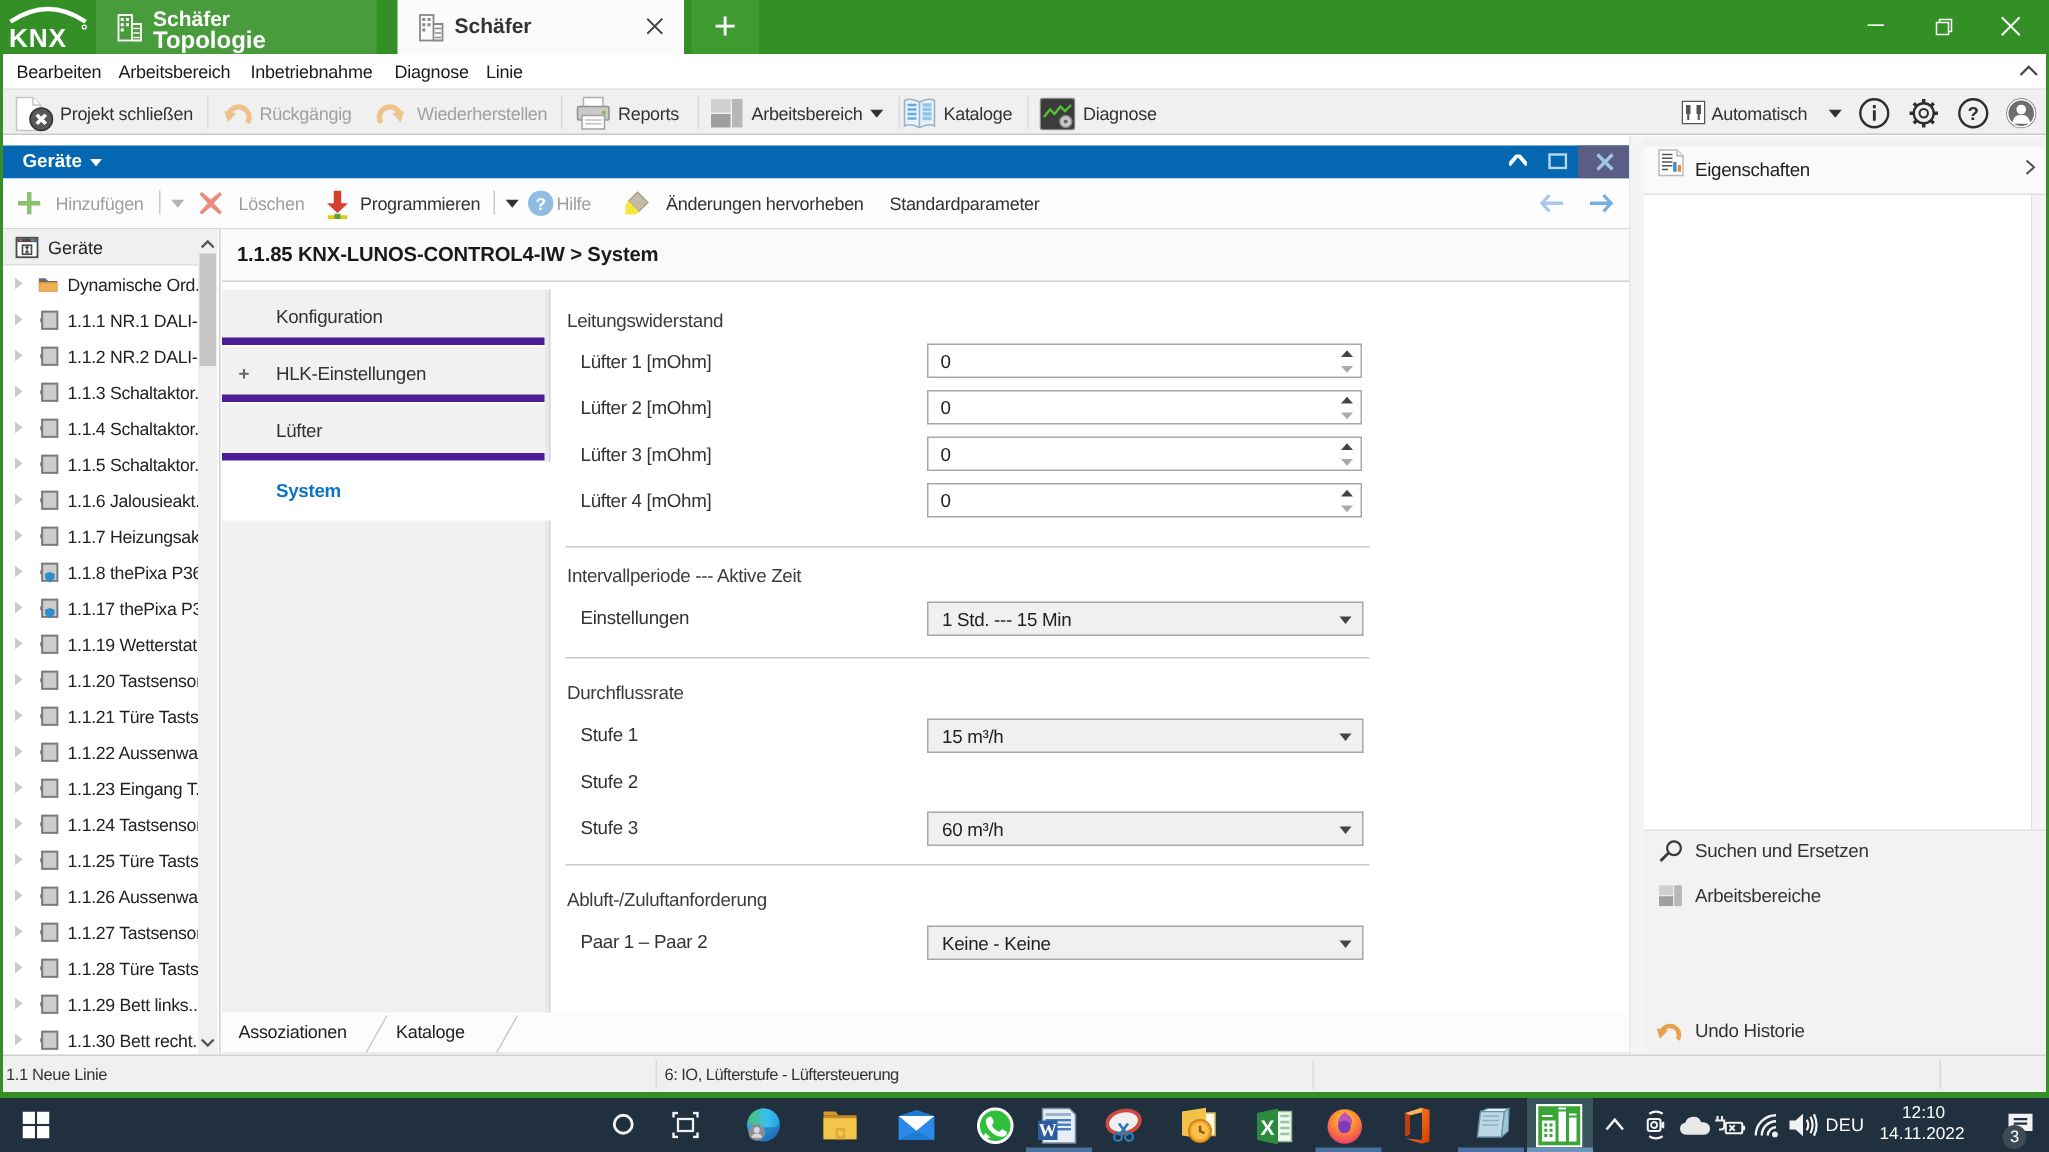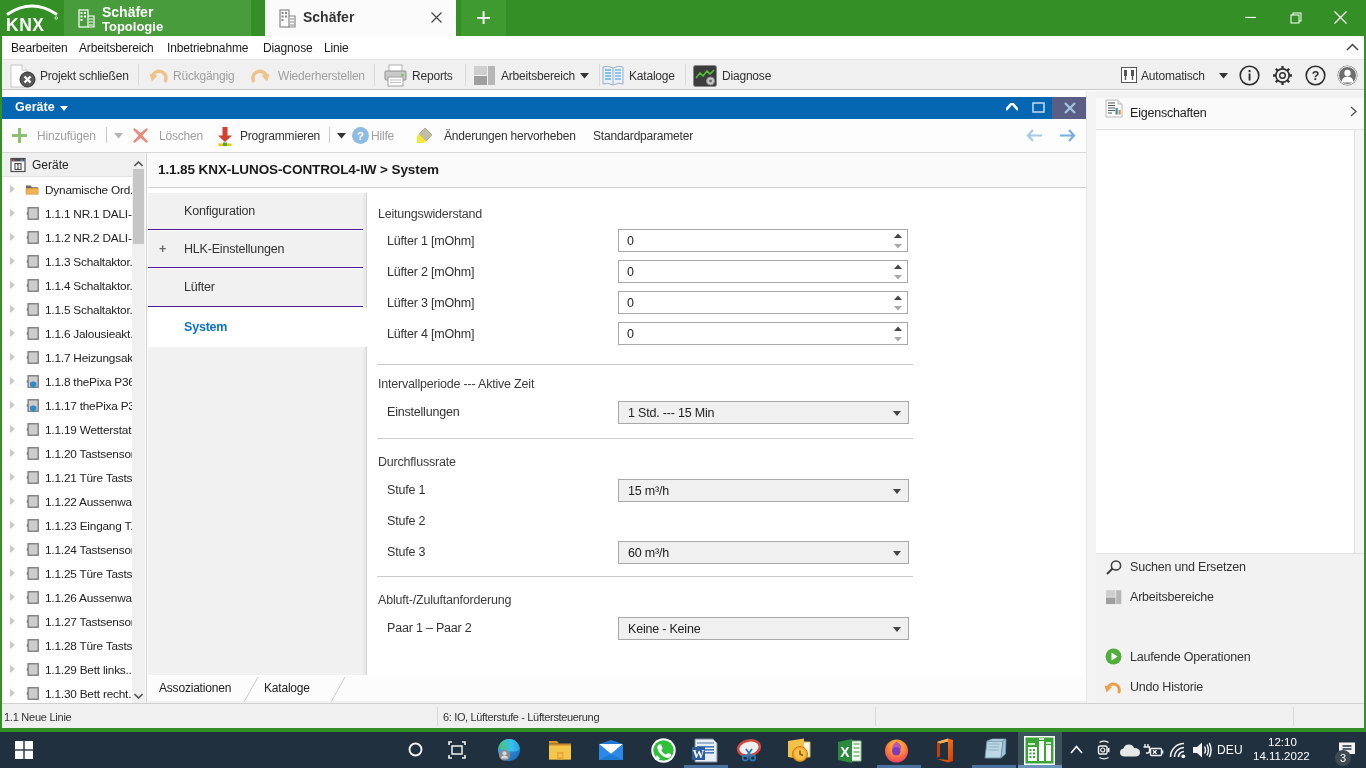--- a/index.html
+++ b/index.html
@@ -5,21 +5,21 @@
   * { margin:0; padding:0; box-sizing:border-box; }
   html,body { width:1366px; height:768px; overflow:hidden; }
   body { font-family:"Liberation Sans", sans-serif; position:relative; background:#fff; }
   .abs { position:absolute; }
 
   
   #titlebar { left:0; top:0; width:1366px; height:36px; background:#349026; }
   #knxlogo { left:6px; top:3px; width:52px; height:30px; }
   #tab1 { left:64px; top:0; width:187px; height:36px; background:#489c3c; color:#fff; }
   #tab1 .t1 { position:absolute; left:38px; top:4px; font-size:14px; font-weight:bold; }
-  #tab1 .t2 { position:absolute; left:38px; top:19px; font-size:13px; font-weight:bold; }
+  #tab1 .t2 { position:absolute; left:38px; top:19px; font-size:16px; font-weight:bold; }
   #tab2 { left:265px; top:0; width:191px; height:36px; background:#fbfbfb; color:#222; }
   #tab2 .t1 { position:absolute; left:38px; top:9px; font-size:14px; font-weight:bold; color:#333; }
   #plusbtn { left:461px; top:0px; width:45px; height:36px; background:#3f9a30; color:#fff; font-size:26px; text-align:center; line-height:34px; font-weight:normal; }
   .winbtns { top:0; height:36px; width:45px; color:#fff; text-align:center; line-height:34px; font-size:15px; }
 
   
   #menubar { left:2px; top:36px; width:1362px; height:23px; background:#ffffff; }
   #menubar span { position:absolute; top:5px; font-size:12px; letter-spacing:-0.15px; color:#1a1a1a; }
 
   
@@ -45,21 +45,21 @@
   .titem .lbl { position:absolute; left:43px; top:5px; white-space:nowrap; overflow:hidden; width:88px; }
   .tri { position:absolute; left:8px; top:7px; width:0; height:0; border-left:5px solid #c9c9c9; border-top:4px solid transparent; border-bottom:4px solid transparent; }
   .devicon { position:absolute; left:23px; top:4px; width:15px; height:15px; }
   #treescroll { position:absolute; left:130px; top:0px; width:13px; height:550px; background:#f0f0f0; }
   #treescroll .thumb { position:absolute; left:1px; top:16px; width:11px; height:75px; background:#c6c6c6; }
 
   
   #ptitle { left:148px; top:153px; width:938px; height:35px; background:#fafafa; border-bottom:1px solid #d0d0d0; }
   #ptitle span { position:absolute; left:10px; top:9px; font-size:13.5px; letter-spacing:-0.1px; font-weight:bold; color:#1a1a1a; }
   #pnav { left:148px; top:189px; width:220px; height:486px; background:#fff; }
-  .navitem { position:absolute; left:0; width:215px; height:38px; background:#f1f1f1; font-size:12.5px; letter-spacing:-0.2px; color:#333; border-bottom:1px solid #4c1d95; }
+  .navitem { position:absolute; left:0; width:215px; height:38px; background:#f1f1f1; font-size:12.5px; letter-spacing:-0.2px; color:#333; border-bottom:5px solid #4c1d95; }
   .navitem span { position:absolute; left:36px; top:11px; }
   .navgutter { position:absolute; left:215px; top:0; width:4px; background:#e9e9e9; border-right:1px solid #d5d5d5; }
   #pform { left:370px; top:189px; width:716px; height:486px; background:#fff; }
   .sect { position:absolute; left:8px; font-size:12.5px; letter-spacing:-0.2px; color:#3c3c3c; }
   .flabel { position:absolute; left:17px; font-size:12.5px; letter-spacing:-0.2px; color:#333; }
   .numin { position:absolute; left:248px; width:290px; height:23px; background:#fff; border:1px solid #a8a8a8; font-size:12.5px; color:#222; }
   .numin span { position:absolute; left:8px; top:4px; }
   .spin { position:absolute; right:4px; top:2px; width:10px; height:18px; }
   .ddl { position:absolute; left:248px; width:291px; height:23px; background:#f0f0f0; border:1px solid #a8a8a8; font-size:12.5px; letter-spacing:-0.2px; color:#222; }
   .ddl span { position:absolute; left:9px; top:4px; }
@@ -618,27 +618,20 @@
     </svg>
     <span>Suchen und Ersetzen</span>
   </div>
   <div class="rpitem" style="top:491px">
     <svg class="abs" style="left:10px;top:8px" width="16" height="15" viewBox="0 0 22 20">
       <rect x="0" y="0" width="13" height="9" fill="#cfcfcf"></rect>
       <rect x="0" y="10" width="13" height="9" fill="#9f9f9f"></rect>
       <rect x="14" y="0" width="7" height="19" fill="#b7b7b7"></rect>
     </svg>
     <span>Arbeitsbereiche</span>
-  </div>
-  <div class="rpitem" style="top:551px">
-    <svg class="abs" style="left:9px;top:6px" width="17" height="17" viewBox="0 0 17 17">
-      <circle cx="8.5" cy="8.5" r="8" fill="#52ae3c"></circle>
-      <path d="M6.5 4.5 L12.5 8.5 L6.5 12.5 Z" fill="#fff"></path>
-    </svg>
-    <span>Laufende Operationen</span>
   </div>
   <div class="rpitem" style="top:581px">
     <svg class="abs" style="left:8px;top:7px" width="18" height="16" viewBox="0 0 18 16">
       <path d="M14.5 14 A6 6 0 1 0 3.5 9.5" fill="none" stroke="#e8a04c" stroke-width="3"></path>
       <path d="M0.5 6.5 L8 8 L2.5 13.5 Z" fill="#e8a04c"></path>
     </svg>
     <span>Undo Historie</span>
   </div>
 </div>
 

